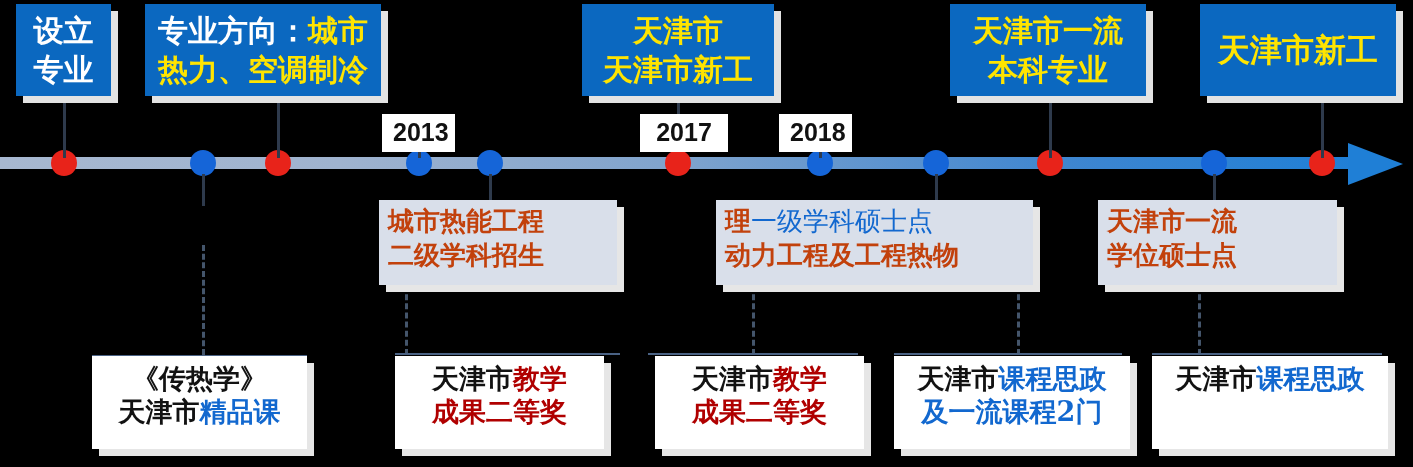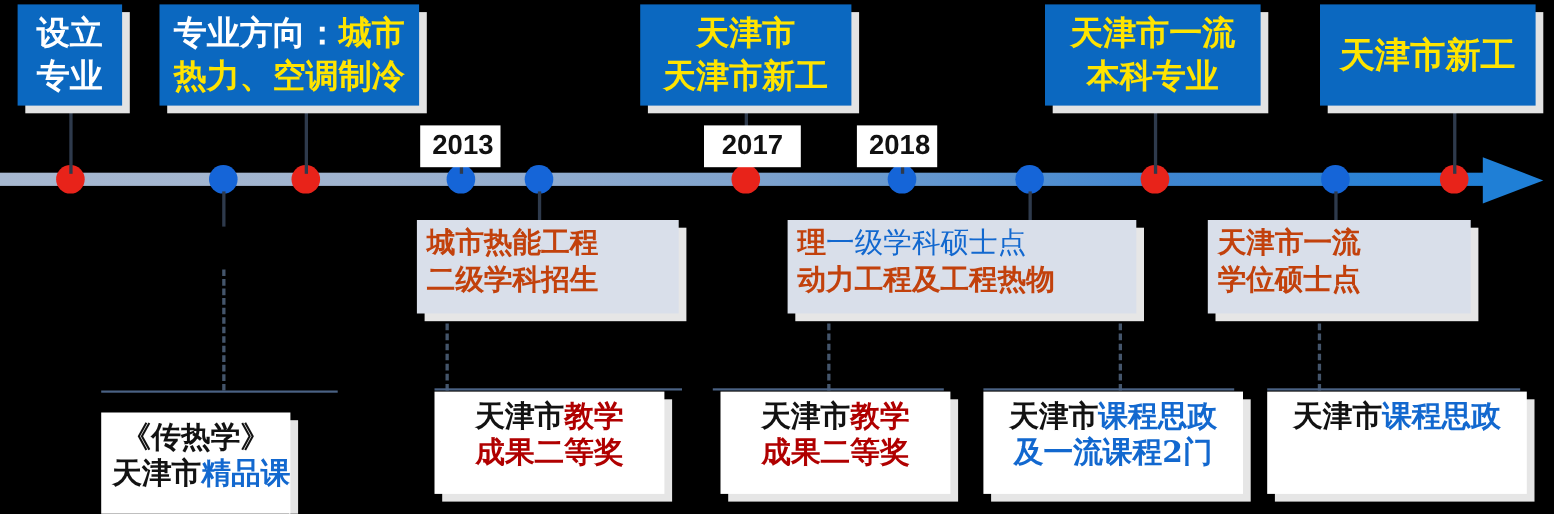--- a/index.html
+++ b/index.html
@@ -157,21 +157,21 @@
   <div class="midcard" style="left:716px;top:200px;width:317px;height:85px">
       <span class="ln"><span class="bk">理</span><span class="bl">一级学科硕士点</span></span>
       <span class="ln"><span class="bk">动力工程及工程热物</span></span>
     </div>
 
   <div class="midcard" style="left:1098px;top:200px;width:239px;height:85px">
       <span class="ln"><span class="bk">天津市一流</span></span>
       <span class="ln"><span class="bk">学位硕士点</span></span>
     </div>
 
-  <div class="botcard" style="left:92px;top:375px;width:172px;height:93px">
+  <div class="botcard" style="left:92px;top:356px;width:215px;height:93px">
       <span class="ln"><span class="bk">《传热学》</span></span>
       <span class="ln"><span class="bk">天津市</span><span class="bl">精品课</span></span>
     </div>
 
   <div class="botcard" style="left:395px;top:356px;width:209px;height:93px">
       <span class="ln"><span class="bk">天津市</span><span class="rd">教学</span></span>
       <span class="ln"><span class="rd">成果二等奖</span></span>
     </div>
 
   <div class="botcard" style="left:655px;top:356px;width:209px;height:93px">

